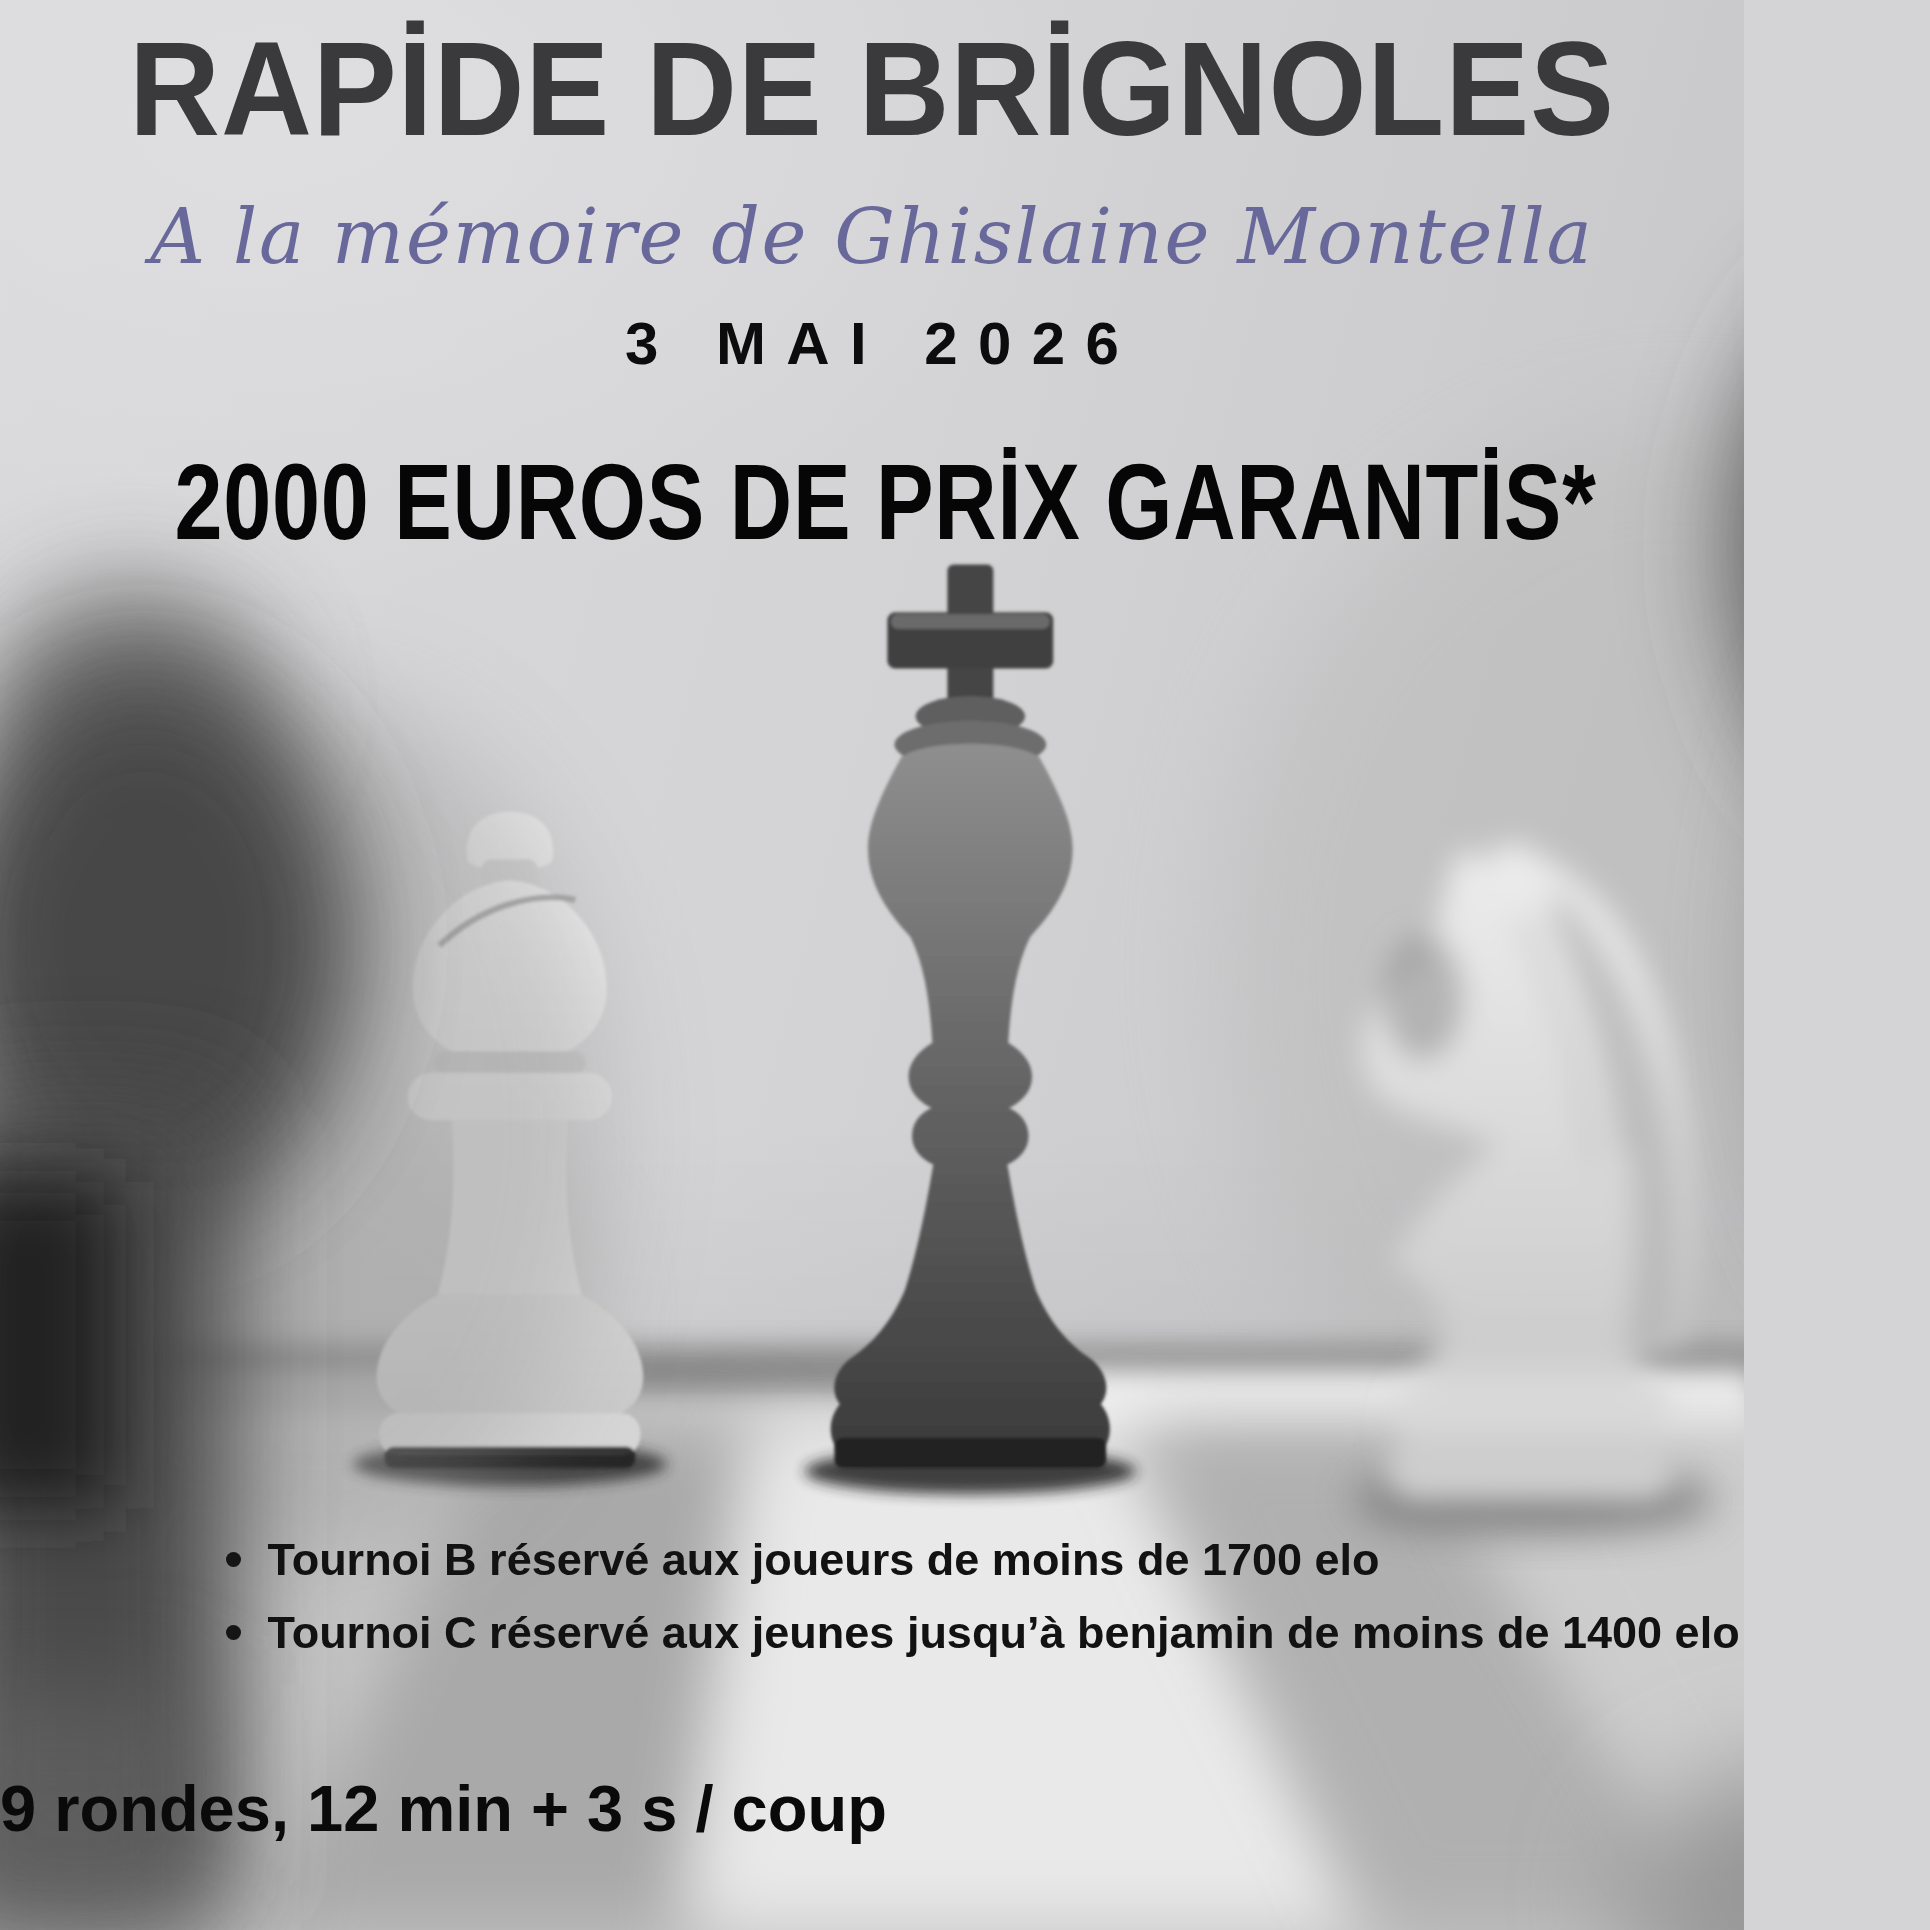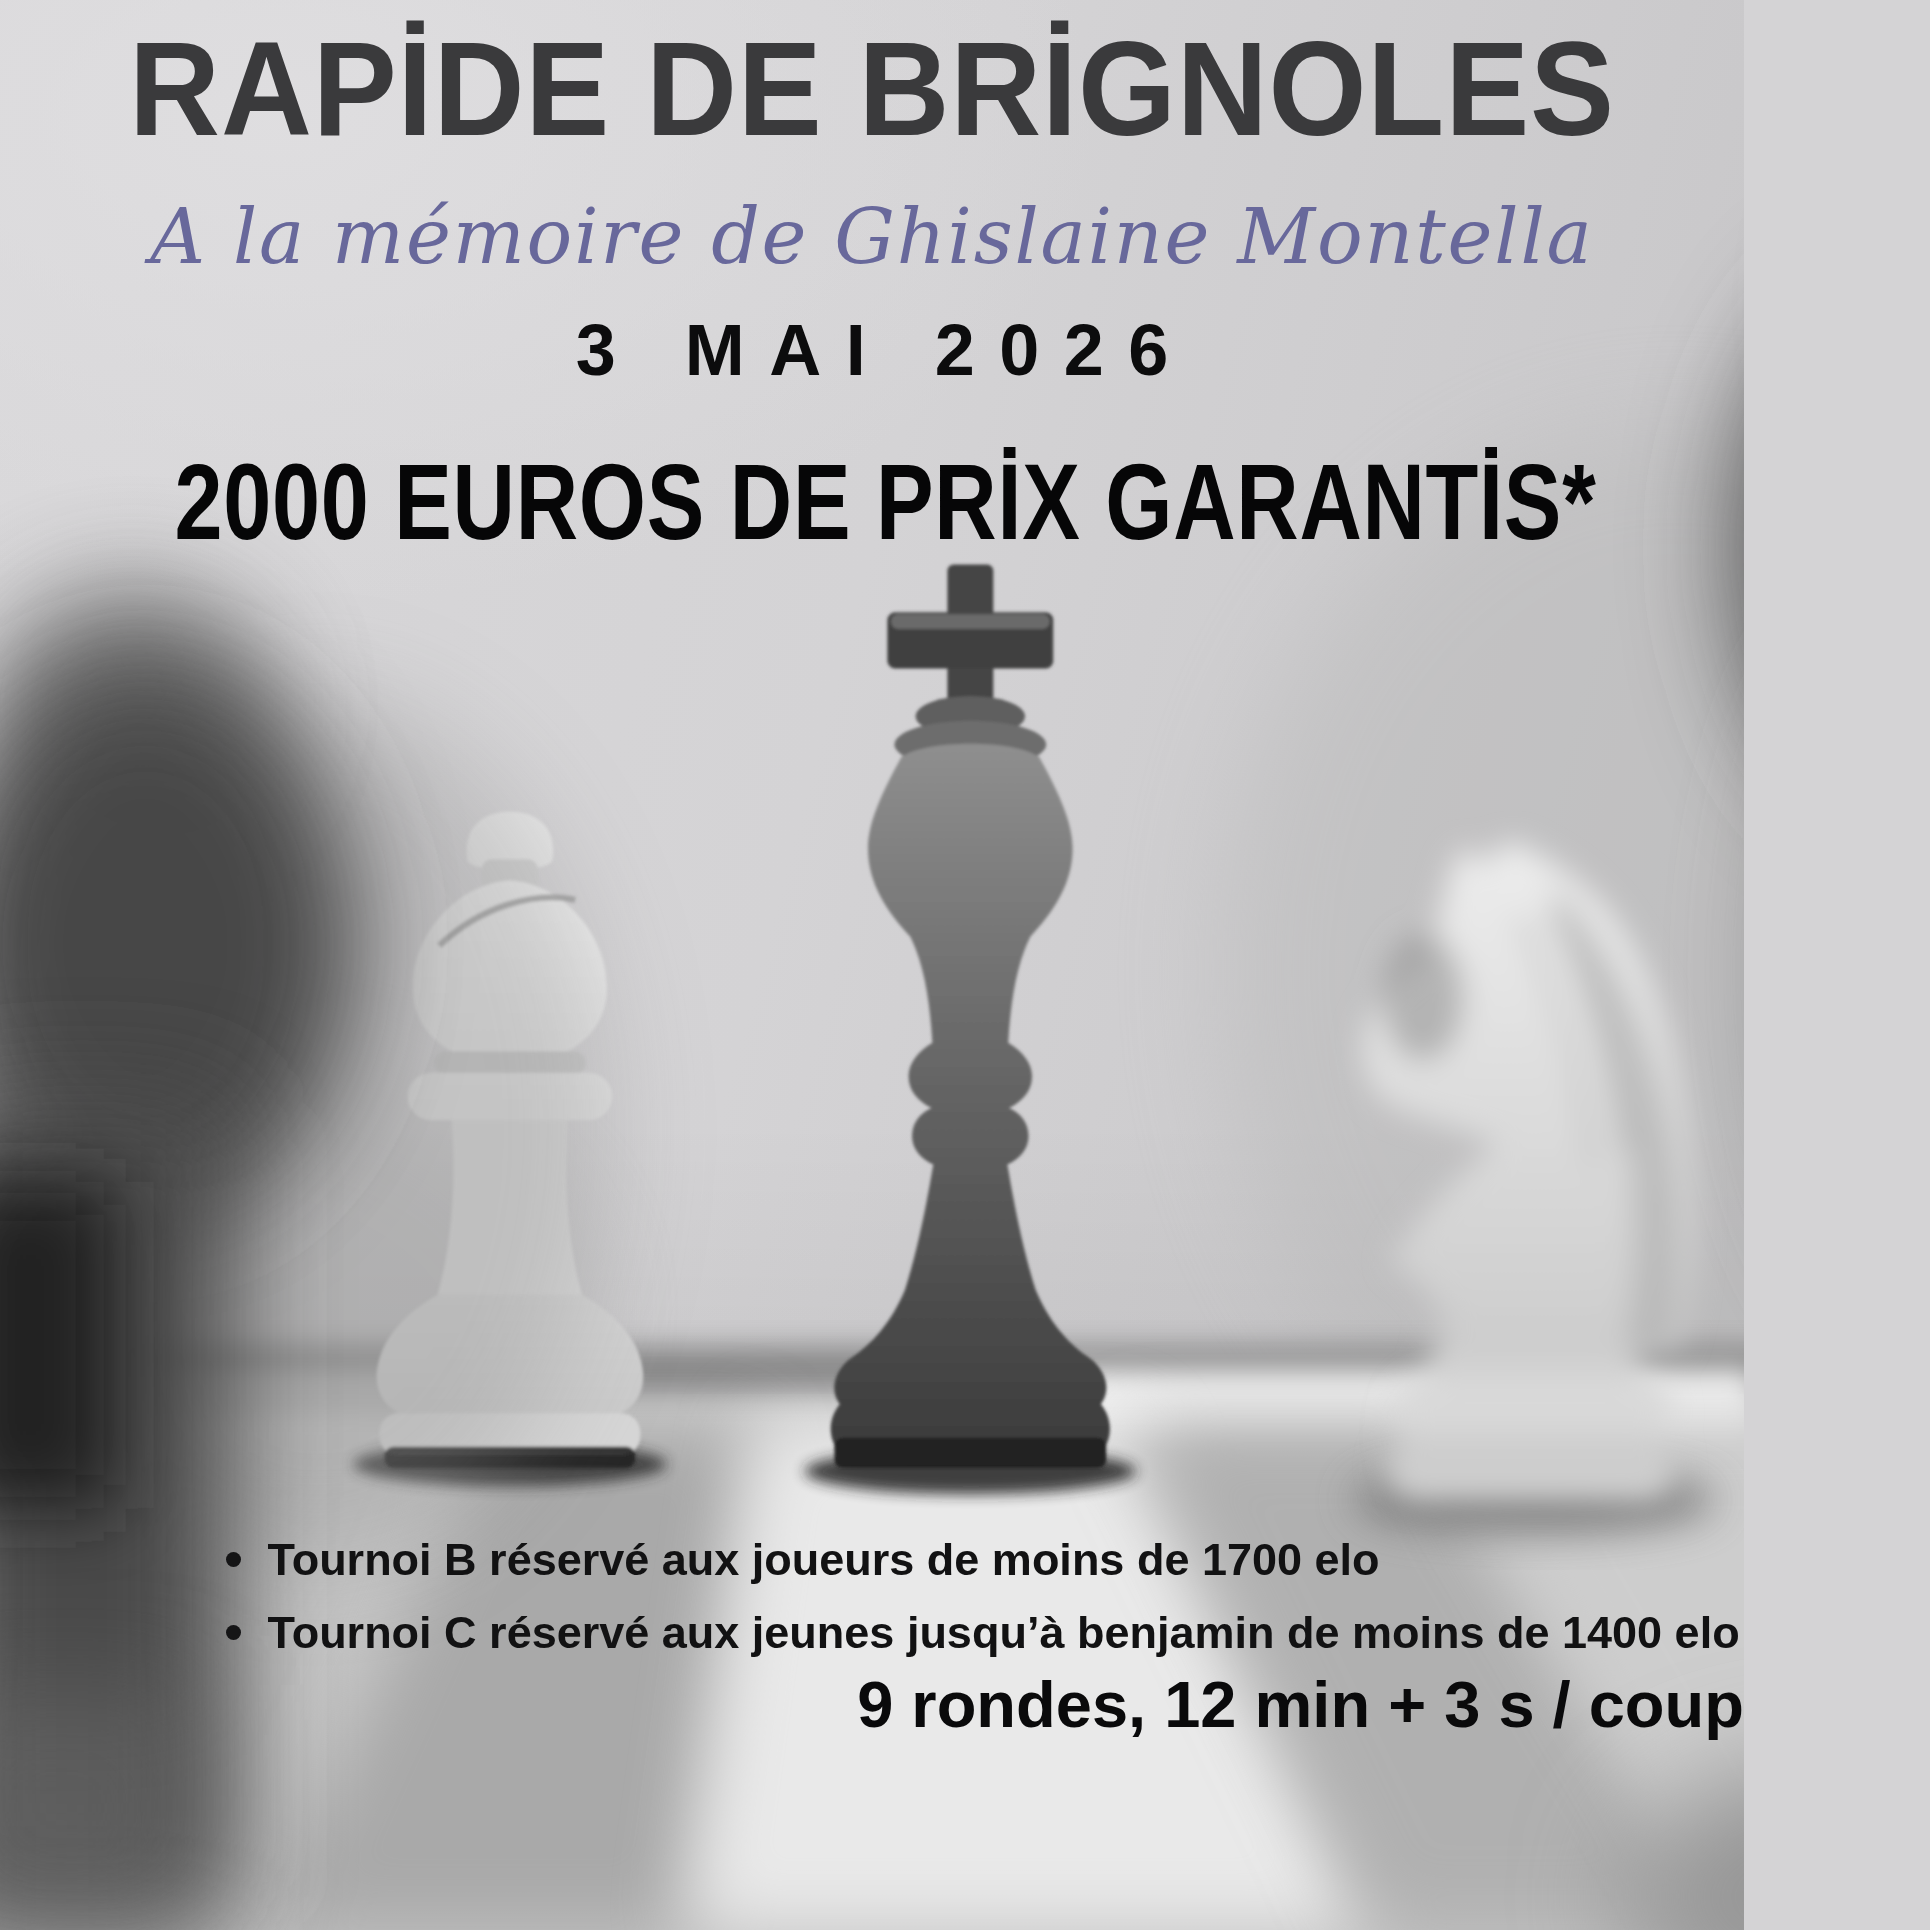--- a/index.html
+++ b/index.html
@@ -32,21 +32,21 @@
     white-space:nowrap;
   }
   .subtitle{
     top:152px;text-align:center;
     font-family:"DejaVu Serif", serif;font-style:italic;
     font-size:76px;line-height:1.3;letter-spacing:1.8px;
     color:var(--subtitle-text);white-space:nowrap;margin-top:36px;
   }
   .date{
     top:309px;text-align:center;
-    font-weight:bold;font-size:72px;color:#0c0c0d;
+    font-weight:bold;font-size:60px;color:#0c0c0d;
     white-space:nowrap;
   }
   .date span{letter-spacing:.34em;margin-right:-.34em;}
   .prize{
     top:439px;text-align:center;
     font-weight:bold;font-size:108px;color:#060607;
     transform:scaleX(.8);transform-origin:50% 50%;
     letter-spacing:0.9px;white-space:nowrap;
   }
   .bullets{
@@ -56,21 +56,21 @@
   .bullets li{
     display:flex;align-items:center;height:73px;
     font-weight:bold;font-size:45px;color:#121213;
     white-space:nowrap;
   }
   .dot{
     width:15px;height:15px;border-radius:50%;
     background:#151516;margin:0 26.5px 0 0;flex:0 0 auto;
   }
   .rondes{
-    top:1667px;text-align:right;
+    top:1771px;text-align:left;
     font-weight:bold;font-size:65px;color:#0a0a0b;
     white-space:nowrap;
   }
   .footnote{
     position:absolute;right:21px;top:1869px;
     font-size:41px;font-weight:normal;color:#1f1f20;
     white-space:nowrap;
   }
 </style>
 </head>

